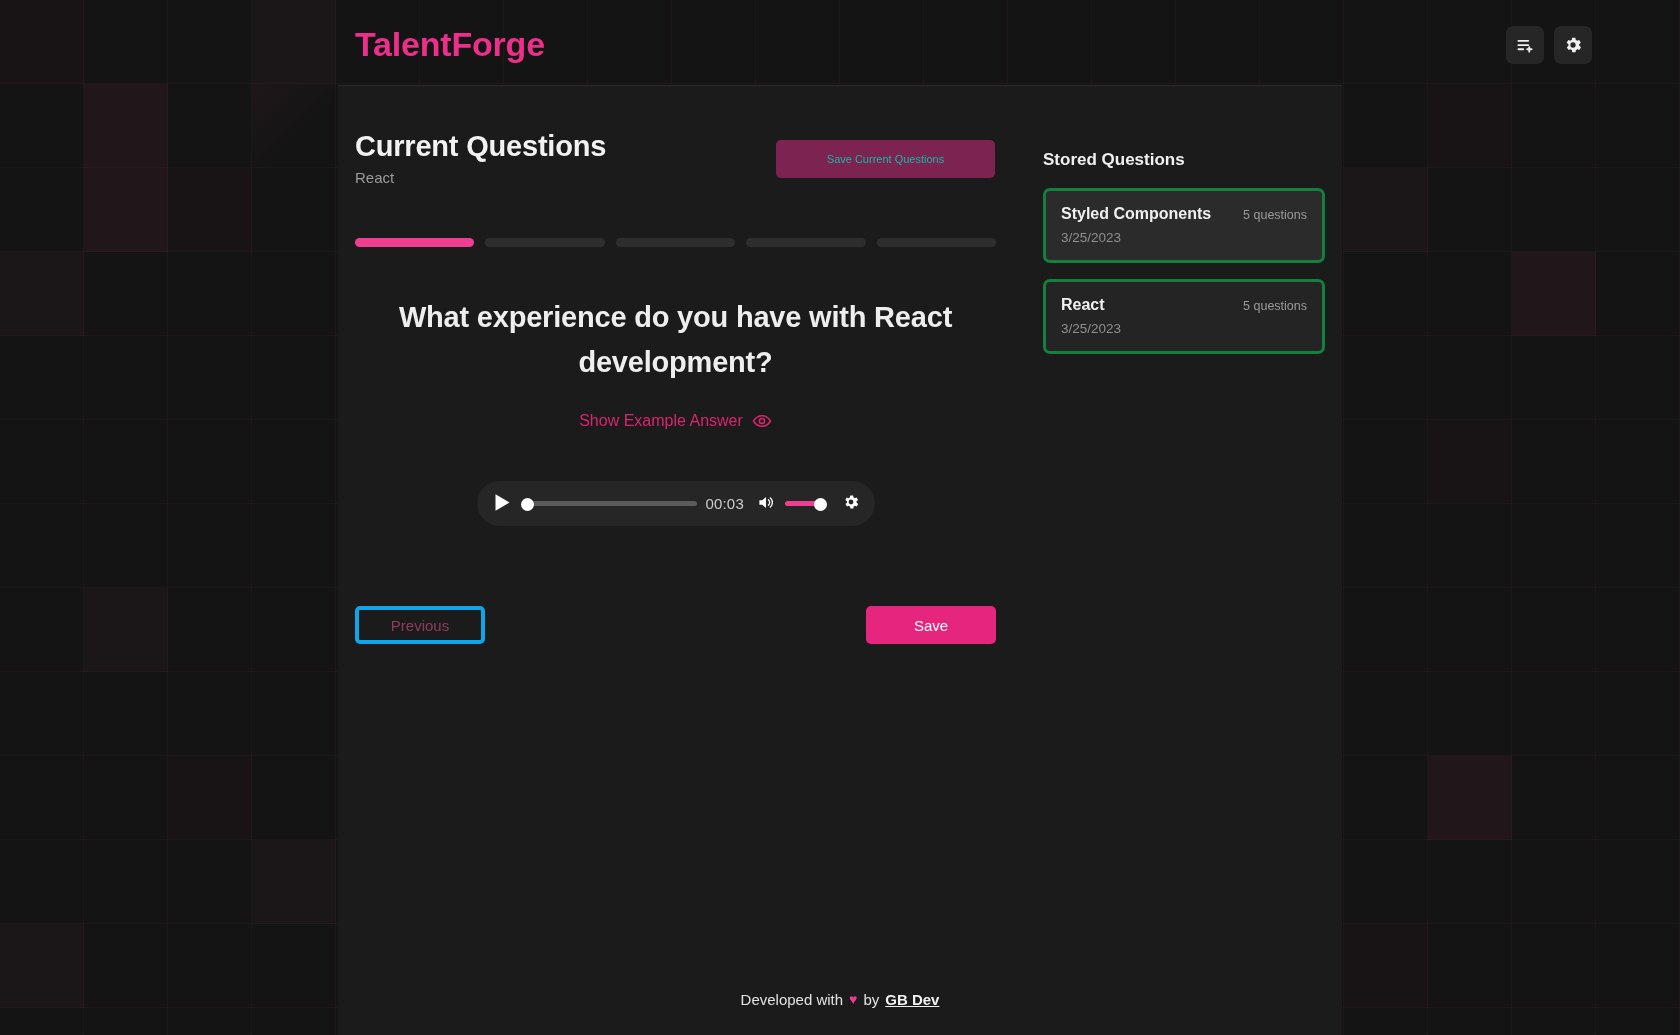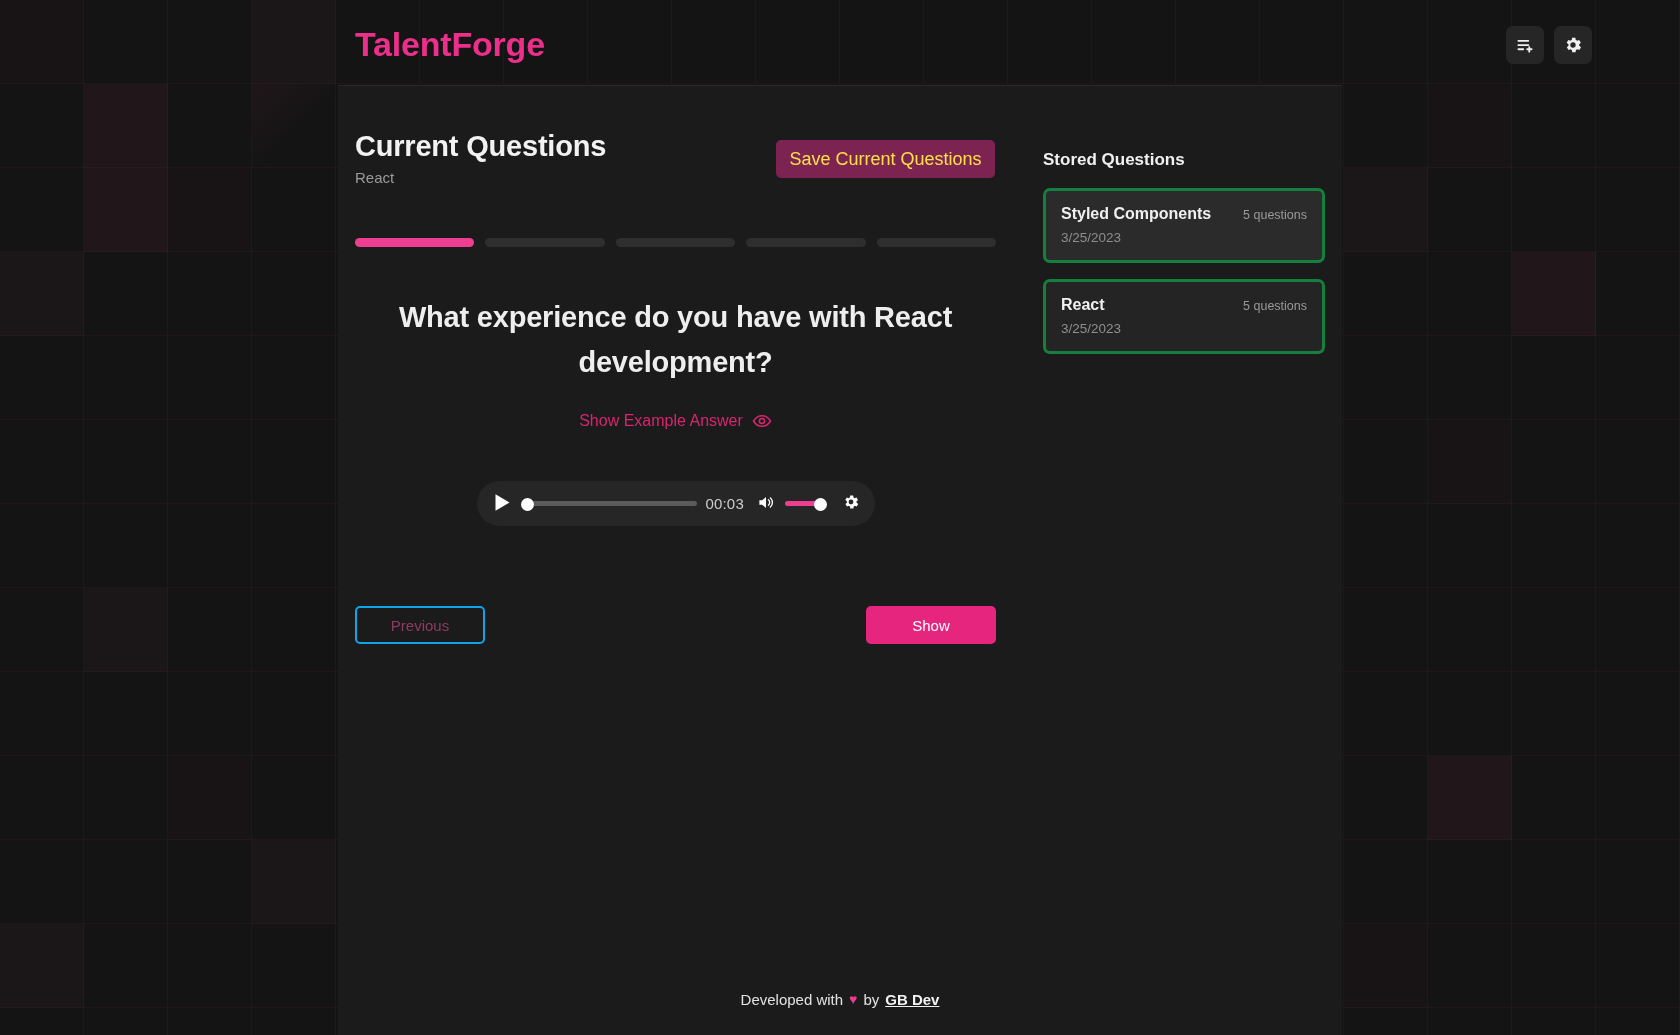--- a/index.html
+++ b/index.html
@@ -113,25 +113,25 @@
     margin-top: 6px;
     font-size: 15px;
     color: #9c9c9c;
     line-height: 18px;
   }
   #save-current-questions {
     position: absolute;
     left: 776px; top: 140px;
     width: 219px; height: 38px;
     background: #7c2352;
-    color: #fde047;
+    color: #14b8a6;
     border: none;
     border-radius: 5px;
     font-family: "Liberation Sans", sans-serif;
-    font-size: 18px;
+    font-size: 11px;
     cursor: default;
   }
 
   
   #progress-bar {
     position: absolute;
     left: 355px; top: 238px;
     width: 641px;
     display: flex;
     gap: 11px;
@@ -255,21 +255,21 @@
     display: flex; align-items: center; justify-content: center;
     background: none; border: none; cursor: pointer; padding: 0;
   }
 
   
   #prev-button {
     position: absolute;
     left: 355px; top: 606px;
     width: 130px; height: 38px;
     background: transparent;
-    border: 2px solid #0ea5e9;
+    border: 4px solid #0ea5e9;
     border-radius: 5px;
     color: #8e3b62;
     font-family: "Liberation Sans", sans-serif;
     font-size: 15px;
     cursor: default;
   }
   #next-button {
     position: absolute;
     left: 866px; top: 606px;
     width: 130px; height: 38px;
@@ -468,21 +468,21 @@
     <button id="audio-settings-button">
       <span>
         <svg width="18" height="18" viewBox="0 0 24 24" fill="#ffffff">
           <path d="M19.4 13a7.8 7.8 0 0 0 0-2l2-1.6-2-3.4-2.4 1a7.6 7.6 0 0 0-1.7-1l-.4-2.6h-4l-.4 2.6c-.6.2-1.2.6-1.7 1l-2.4-1-2 3.4L6.6 11a7.8 7.8 0 0 0 0 2l-2 1.6 2 3.4 2.4-1c.5.4 1.1.8 1.7 1l.4 2.6h4l.4-2.6c.6-.2 1.2-.6 1.7-1l2.4 1 2-3.4-2-1.6zM12 15.2A3.2 3.2 0 1 1 12 8.8a3.2 3.2 0 0 1 0 6.4z"></path>
         </svg>
       </span>
     </button>
   </div>
 
   <button id="prev-button">Previous</button>
-  <button id="next-button">Show</button>
+  <button id="next-button">Save</button>
 
   <div id="stored-questions">
     <div id="stored-questions-title">Stored Questions</div>
 
     <div class="stored-card highlighted">
       <div class="stored-card-top">
         <div class="stored-card-name">Styled Components</div>
         <div class="stored-card-count">5 questions</div>
       </div>
       <div class="stored-card-date">3/25/2023</div>

